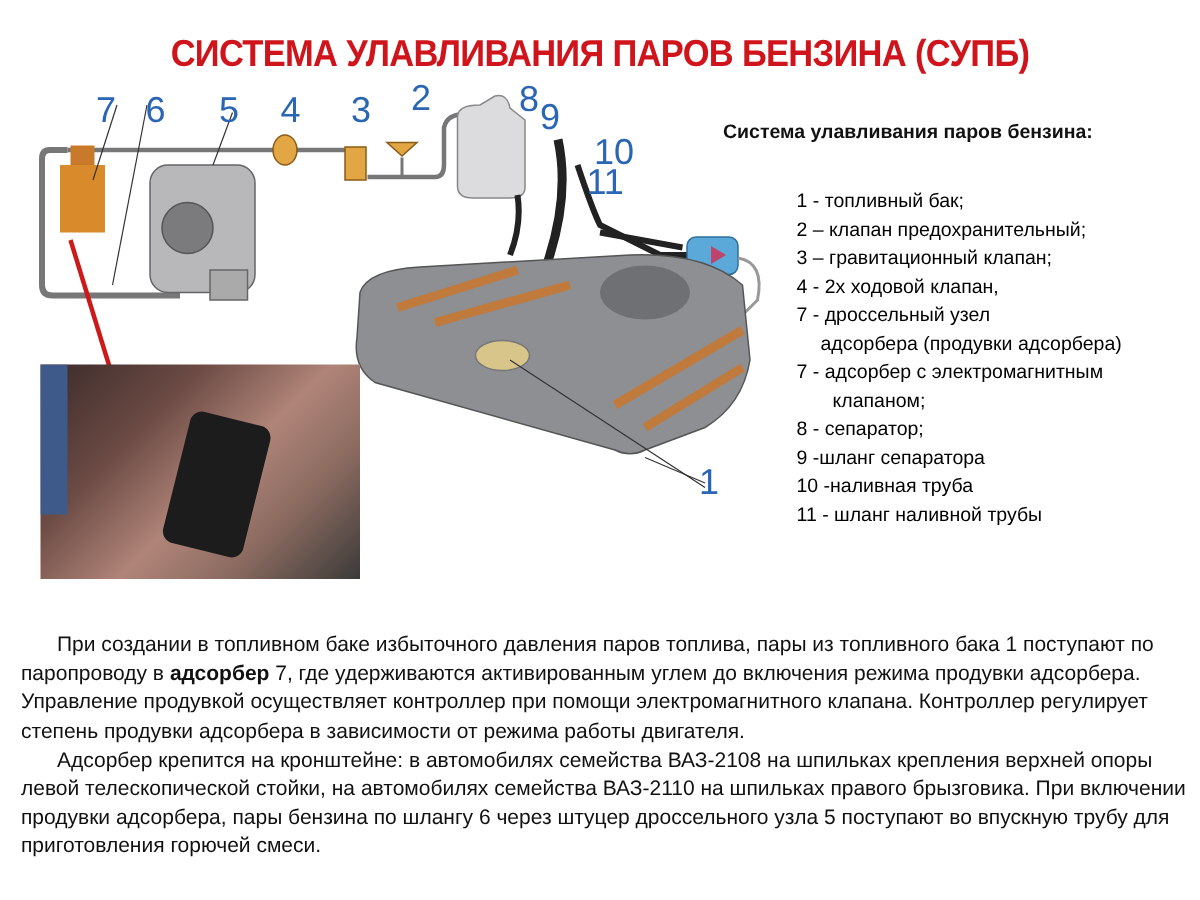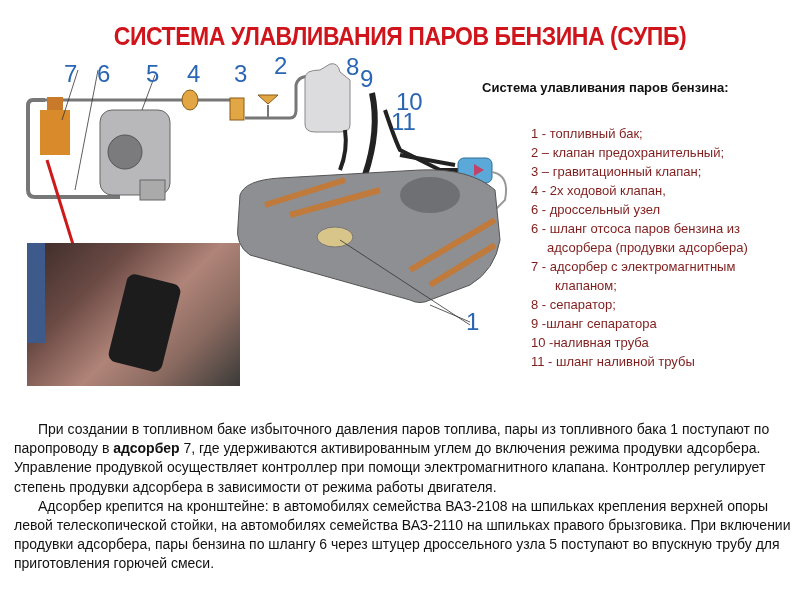--- a/index.html
+++ b/index.html
@@ -16,21 +16,21 @@
     .callout {
       position: absolute; color: #2a66b4; font-size: 24px; font-family: "Liberation Sans", sans-serif;
       line-height: 1;
     }
     .legend-title {
       position: absolute; left: 482px; top: 78px; width: 300px;
       font-weight: bold; font-size: 13px; line-height: 19px; color: #111;
     }
     .legend-list {
       position: absolute; left: 531px; top: 124px; width: 268px; margin: 0; padding: 0; list-style: none;
-      font-size: 13px; line-height: 19px; color: #7f1d1d;
+      font-size: 13px; line-height: 19px; color: #000000;
     }
     .legend-list li { margin: 0; padding: 0; }
     .legend-list .indent { padding-left: 16px; }
     .legend-list .indent2 { padding-left: 24px; }
     .text-block {
       position: absolute; left: 14px; top: 420px; width: 780px;
       font-size: 14px; line-height: 19.2px; color: #111;
     }
     .text-block p { margin: 0; text-indent: 24px; }
     .text-block b { font-weight: bold; }
@@ -118,22 +118,21 @@
   <div style="position:absolute;left:90px;top:35px;width:55px;height:90px;background:#1c1c1c;border-radius:8px;transform:rotate(14deg);"></div>
   <div style="position:absolute;left:0;top:0;width:18px;height:100px;background:#3d5a8a;"></div>
 </div>
 
 <div class="legend-title">Система улавливания паров бензина:</div>
 <ul class="legend-list">
   <li>1 - топливный бак;</li>
   <li>2 – клапан предохранительный;</li>
   <li>3 – гравитационный клапан;</li>
   <li>4 -  2х ходовой клапан,</li>
-  <li>6 - дроссельный узел</li>
-  <li>6 - шланг отсоса паров бензина из</li>
+  <li>7 - дроссельный узел</li>
   <li class="indent">адсорбера (продувки адсорбера)</li>
   <li>7 - адсорбер с электромагнитным</li>
   <li class="indent2">клапаном;</li>
   <li>8 - сепаратор;</li>
   <li>9 -шланг сепаратора</li>
   <li>10 -наливная труба</li>
   <li>11 - шланг наливной трубы</li>
 </ul>
 
 <div class="text-block">

